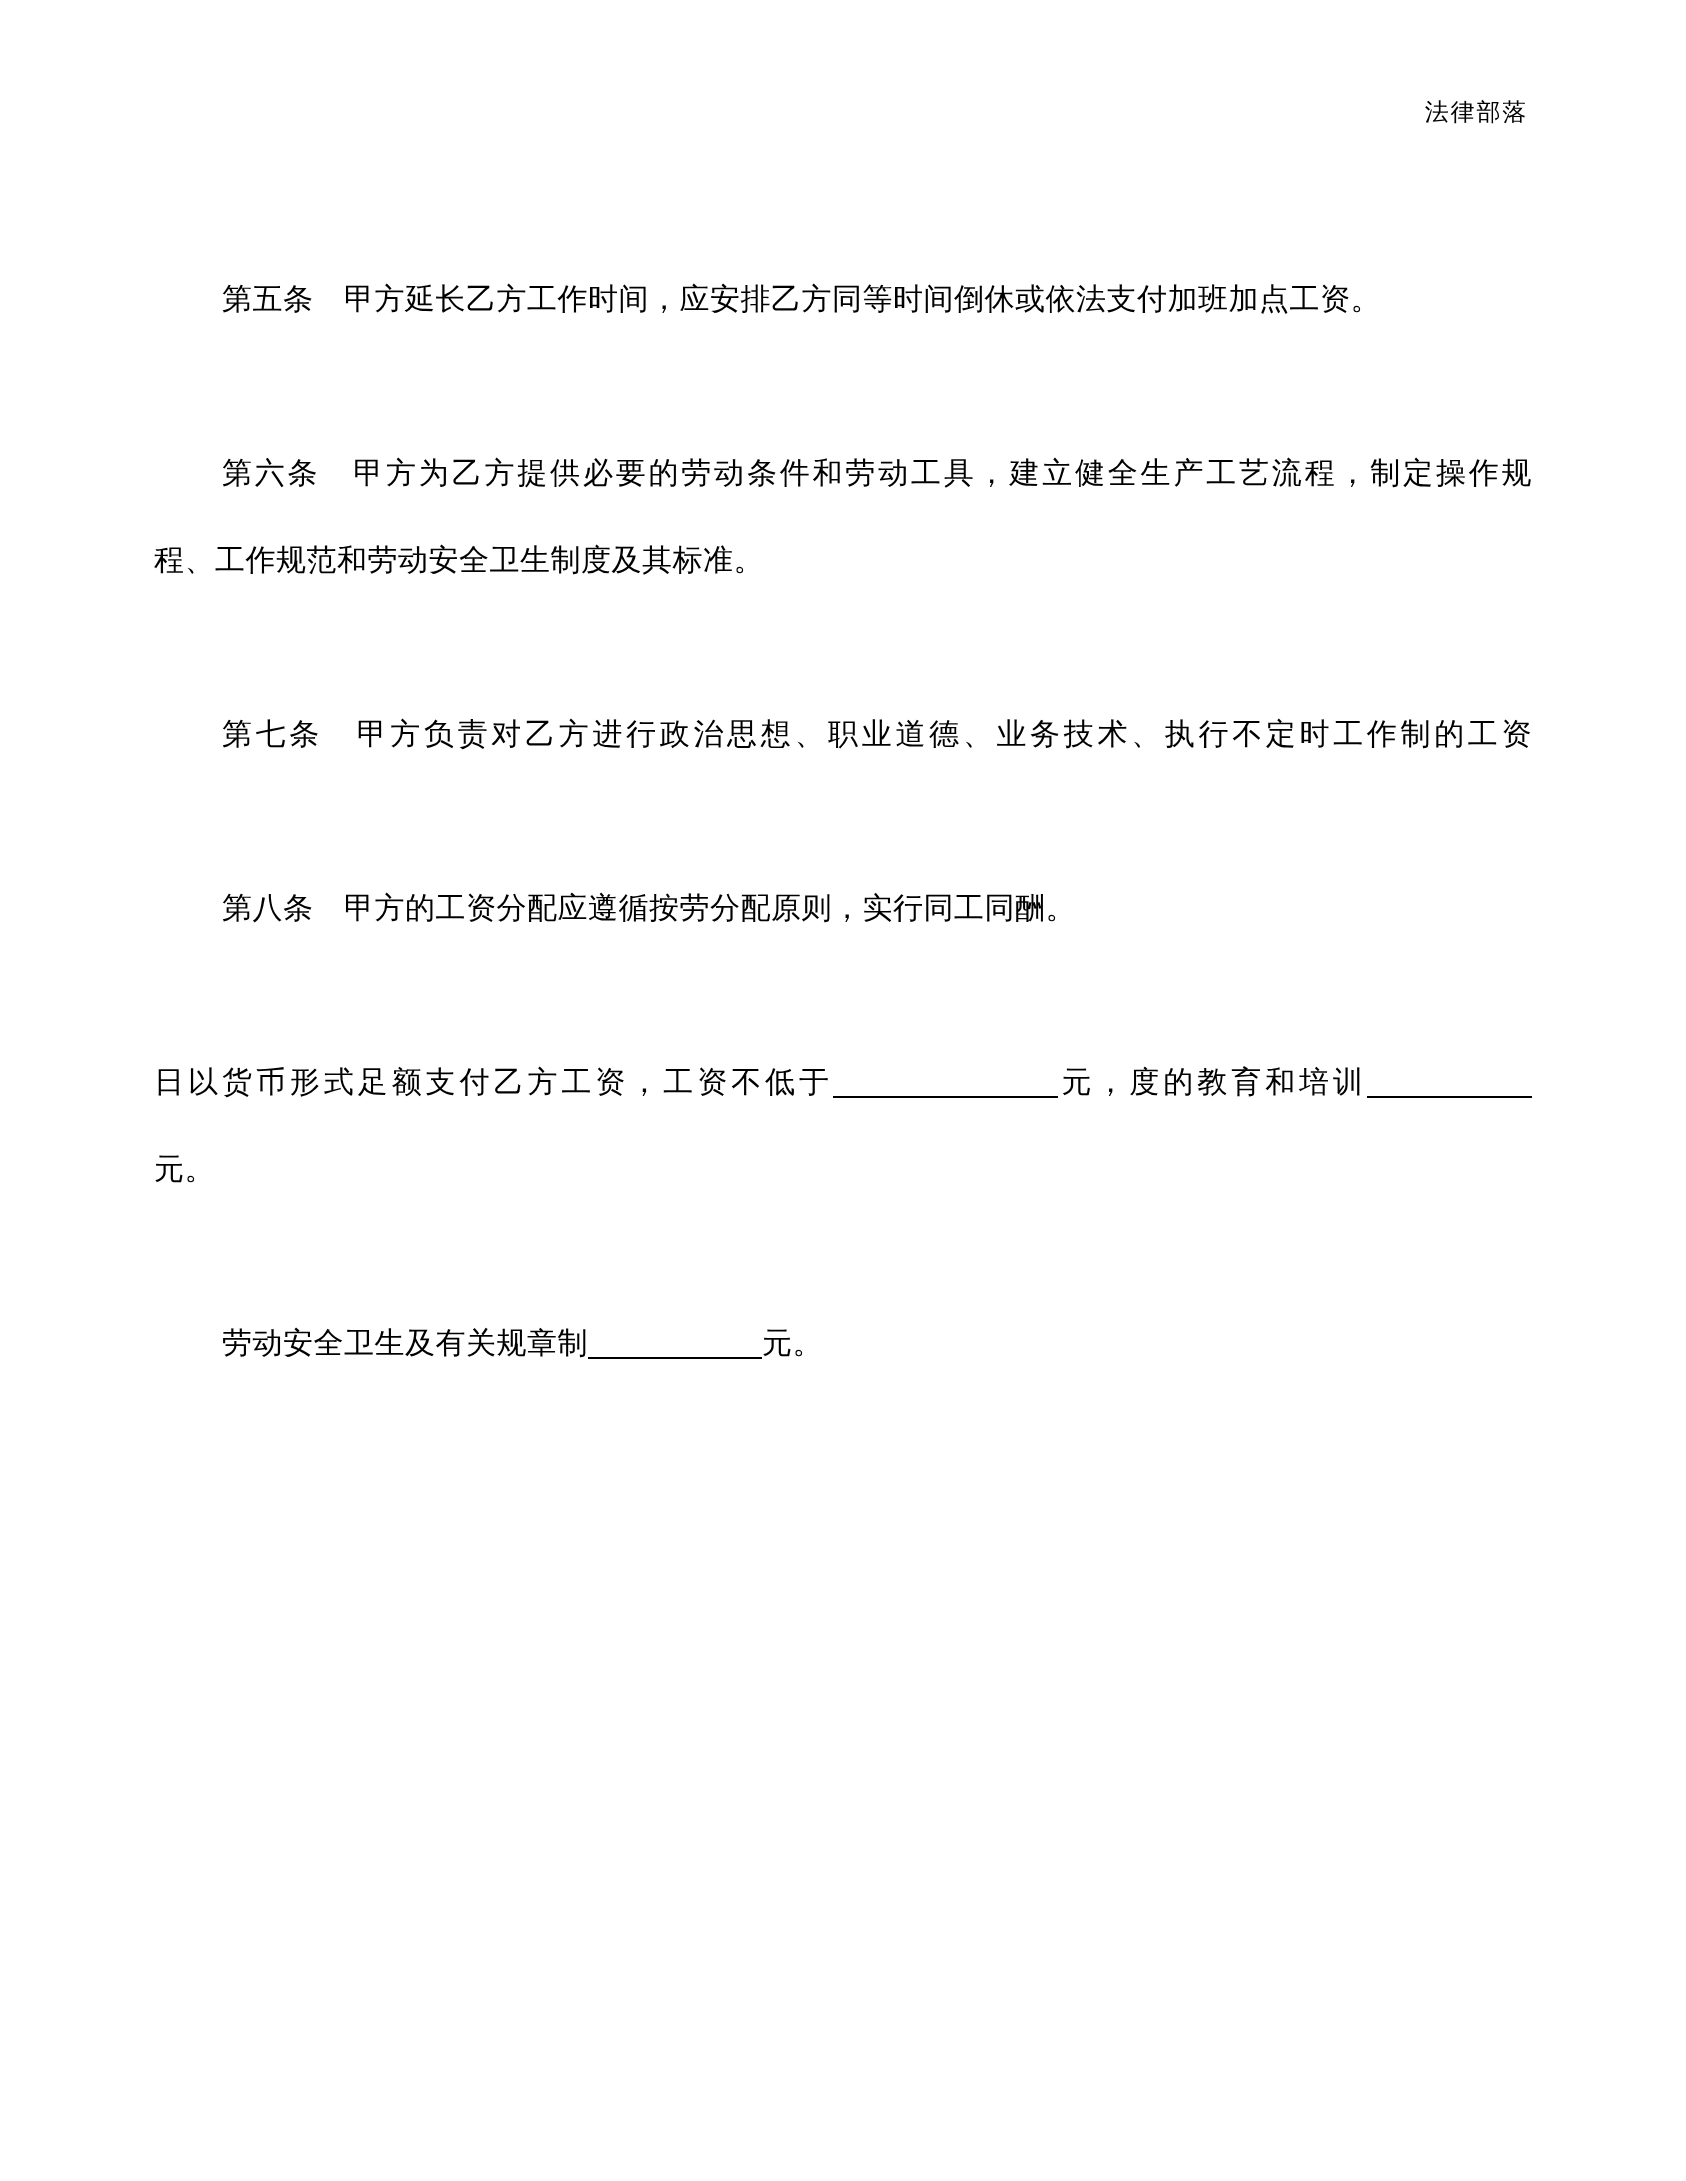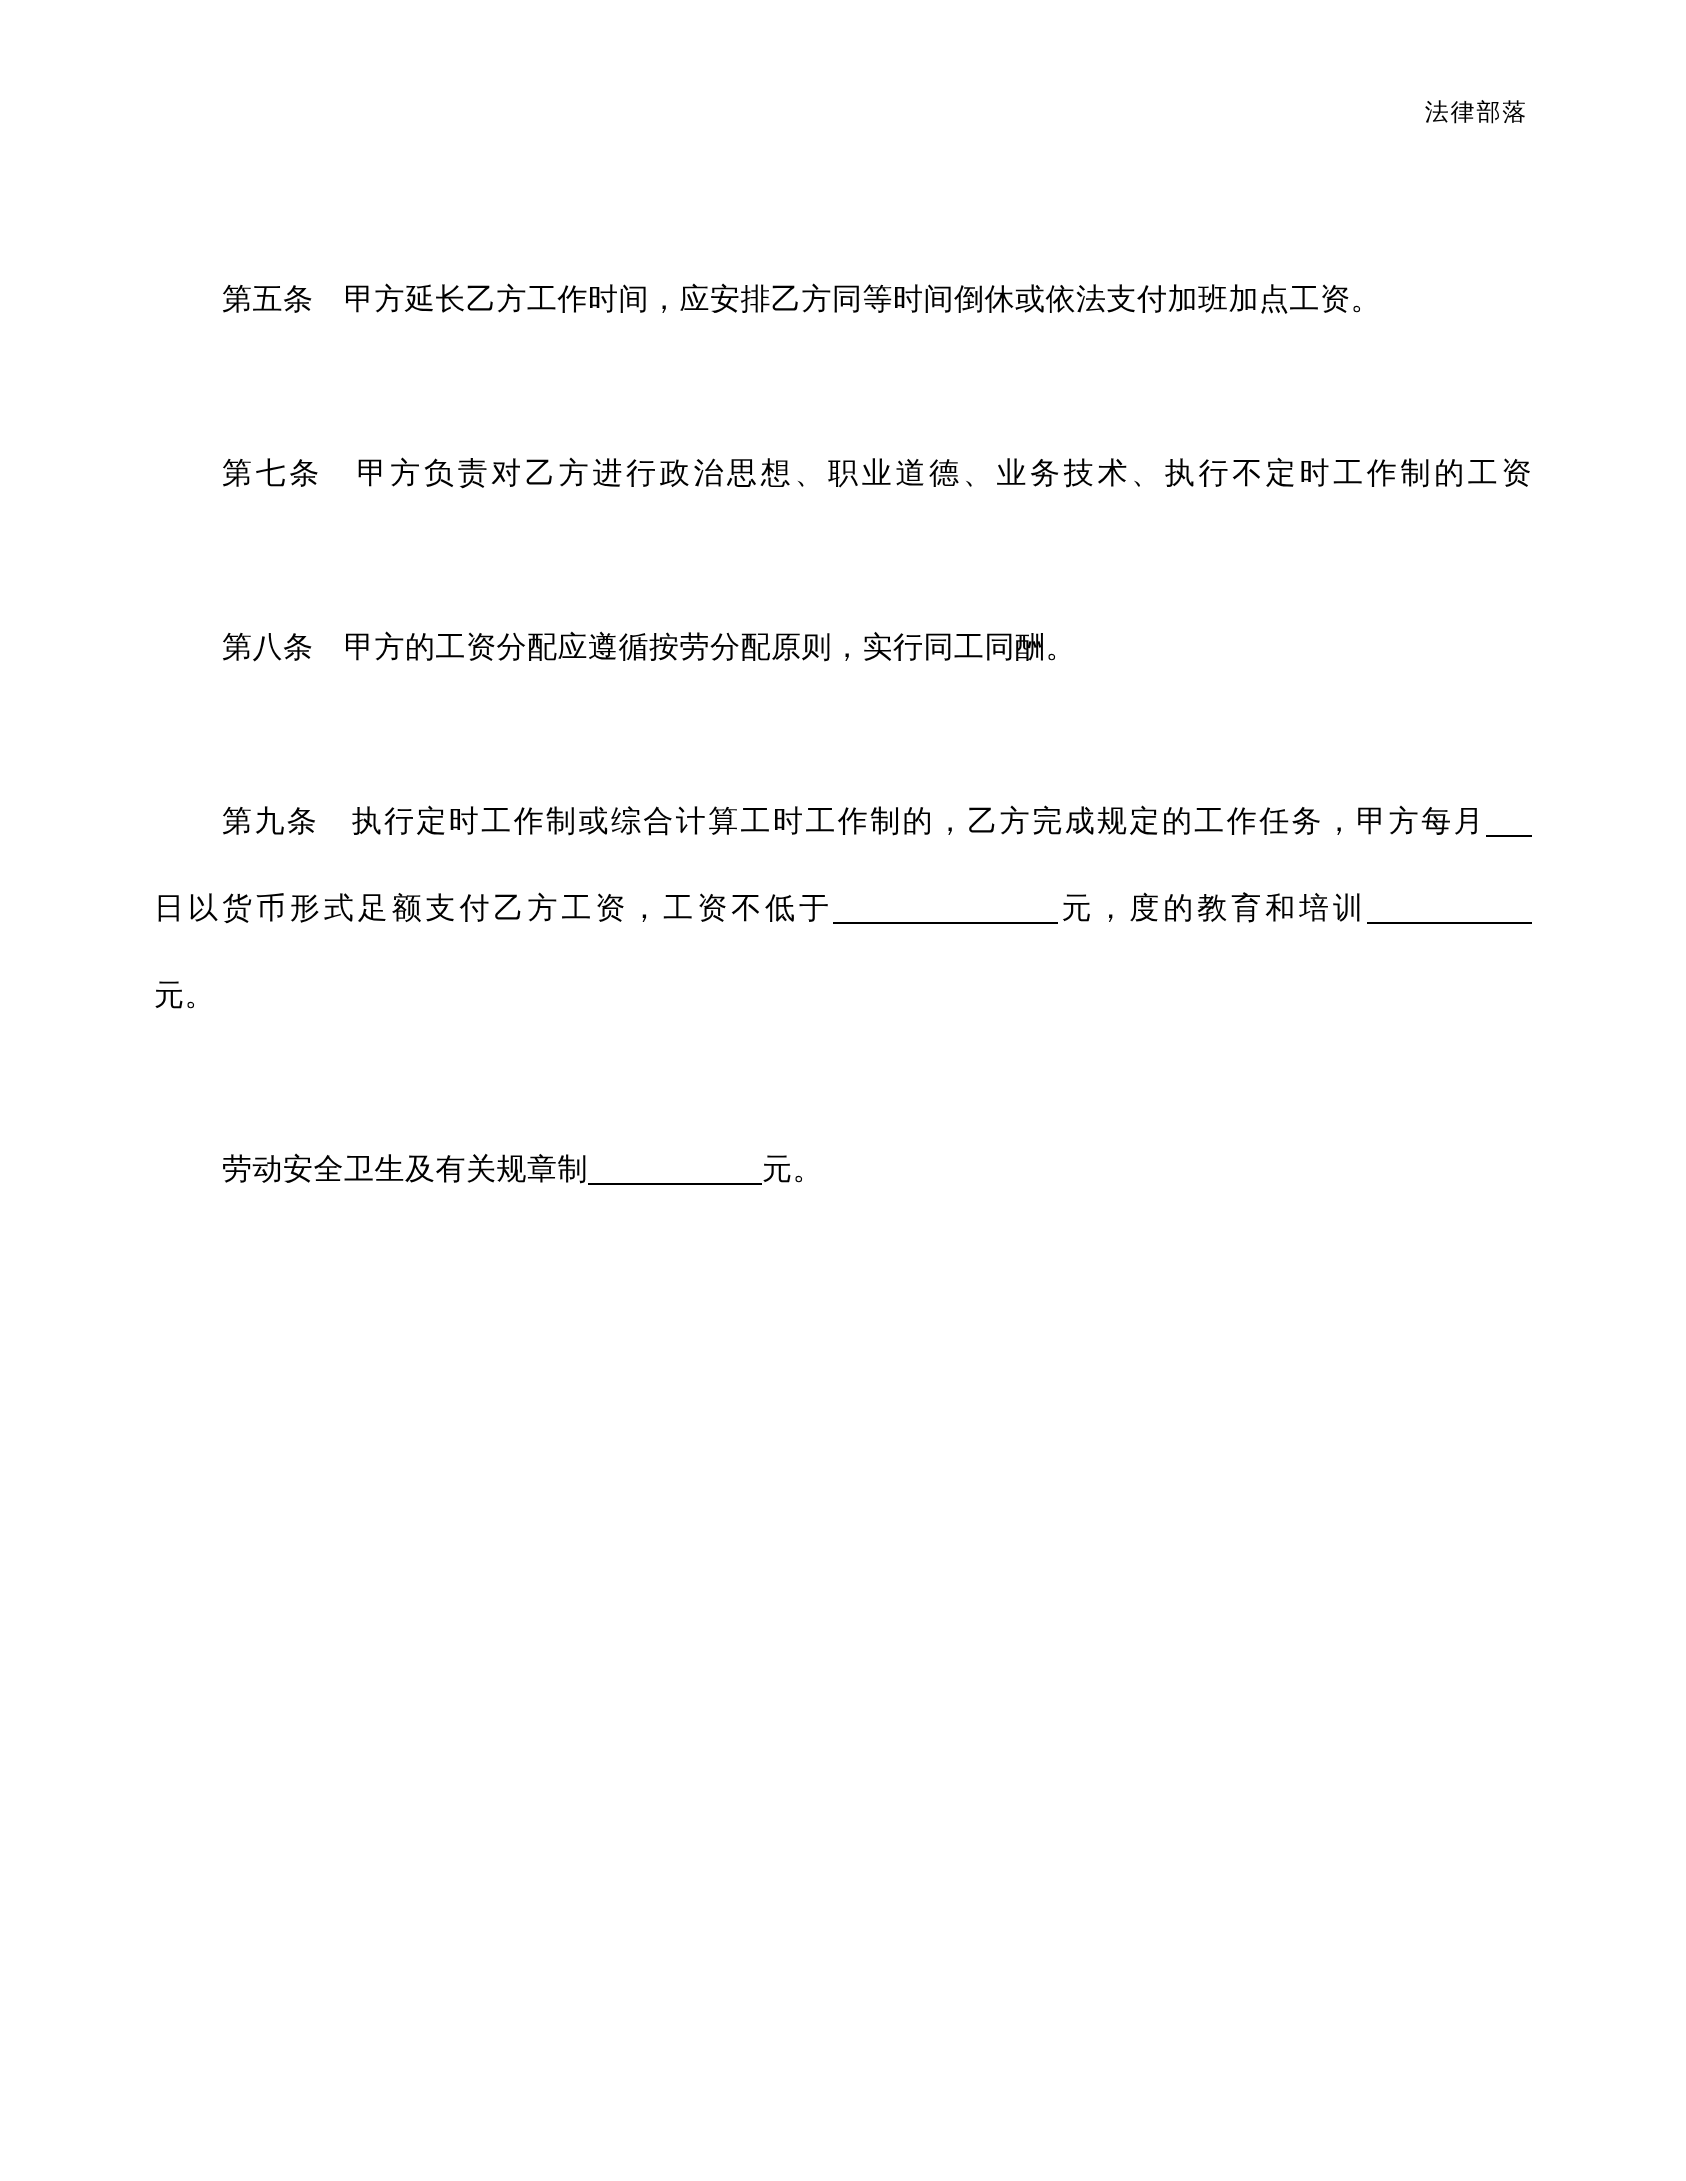--- a/index.html
+++ b/index.html
@@ -61,27 +61,30 @@
 </head>
 <body>
 
 <div class="page">
   <div class="brand">法律部落</div>
   <div class="doc">
       <div class="para">
         <div class="line indent"><span class="seg">第五条　甲方延长乙方工作时间，应安排乙方同等时间倒休或依法支付加班加点工资。</span></div>
       </div>
       <div class="para">
+        <div class="line full indent"><span class="seg">第六条　甲方为乙方提供必要的劳动条件和劳动工具，建立健全生产工艺流程，制定操作规</span></div>
+        <div class="line"><span class="seg">程、工作规范和劳动安全卫生制度及其标准。</span></div>
+      </div>
+      <div class="para">
         <div class="line full indent"><span class="seg">第七条　甲方负责对乙方进行政治思想、职业道德、业务技术、执行不定时工作制的工资</span></div>
       </div>
       <div class="para">
         <div class="line indent"><span class="seg">第八条　甲方的工资分配应遵循按劳分配原则，实行同工同酬。</span></div>
       </div>
       <div class="para">
-        <div class="line full indent"><span class="seg">第九条　执行定时工作制或综合计算工时工作制的，乙方完成规定的工作任务，甲方每月</span><span class="blank" style="width: 46px;"></span></div>
         <div class="line full"><span class="seg">日以货币形式足额支付乙方工资，工资不低于</span><span class="blank" style="width: 225px;"></span><span class="seg">元，度的教育和培训</span><span class="blank" style="width: 165px;"></span></div>
         <div class="line"><span class="seg">元。</span></div>
       </div>
       <div class="para">
         <div class="line indent"><span class="seg">劳动安全卫生及有关规章制</span><span class="blank" style="width: 174px;"></span><span class="seg">元。</span></div>
       </div>
     </div>
 </div>
 
 

